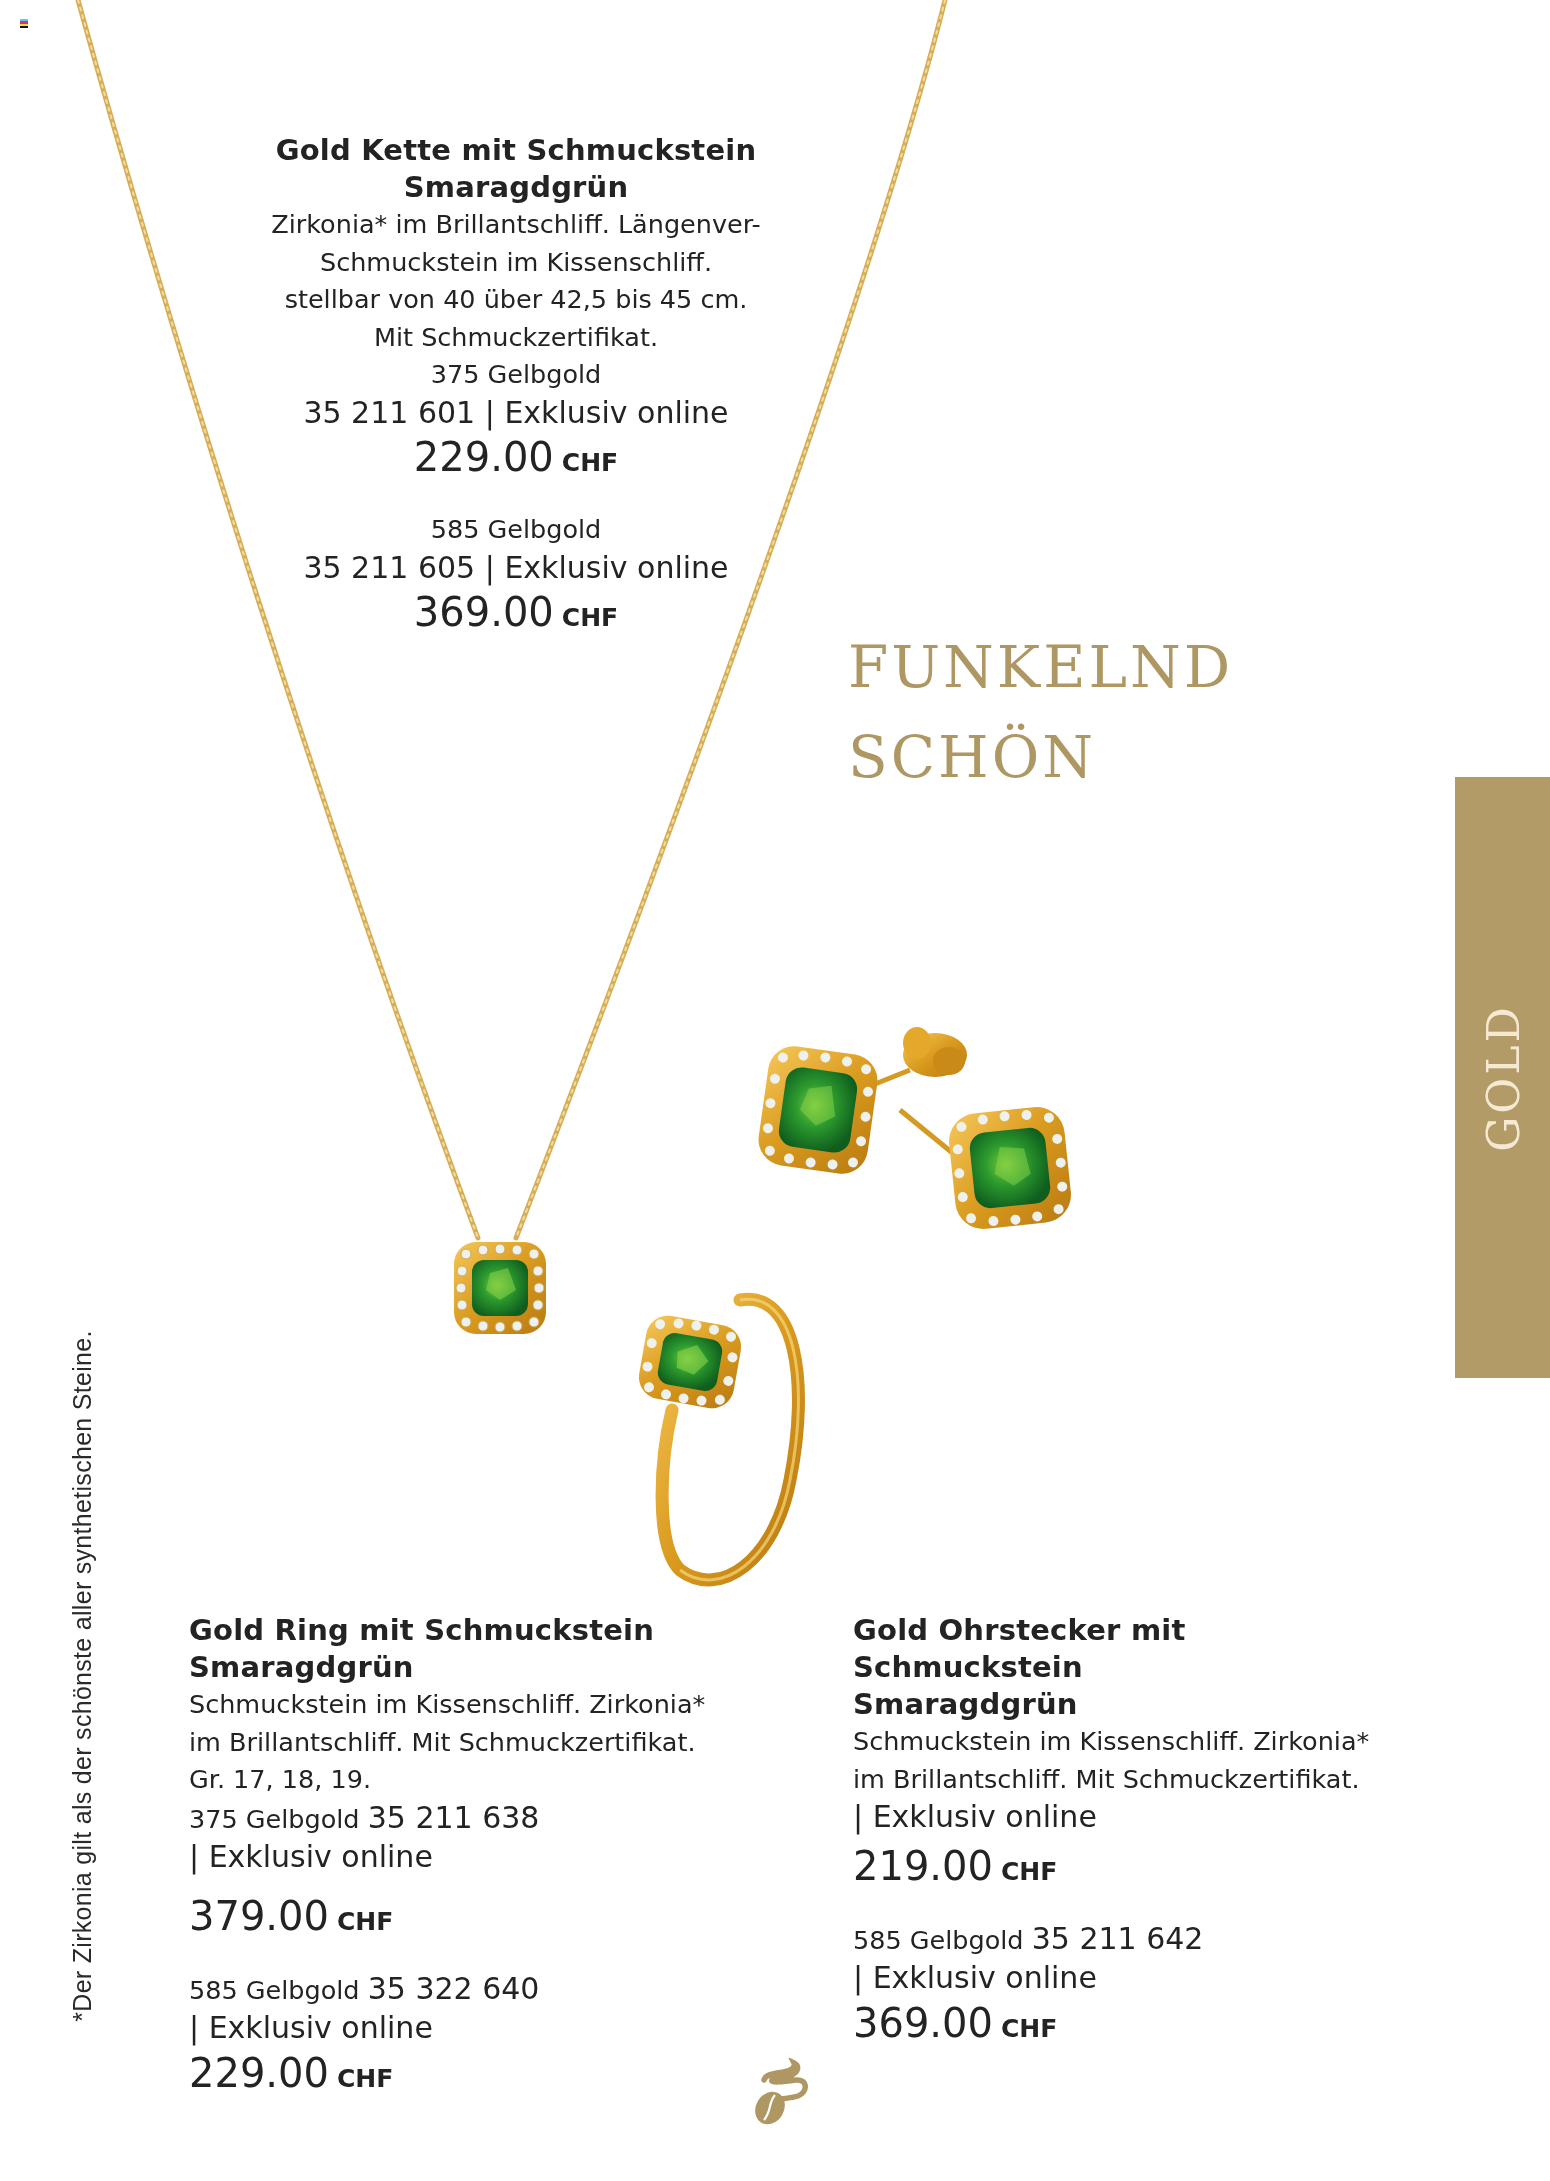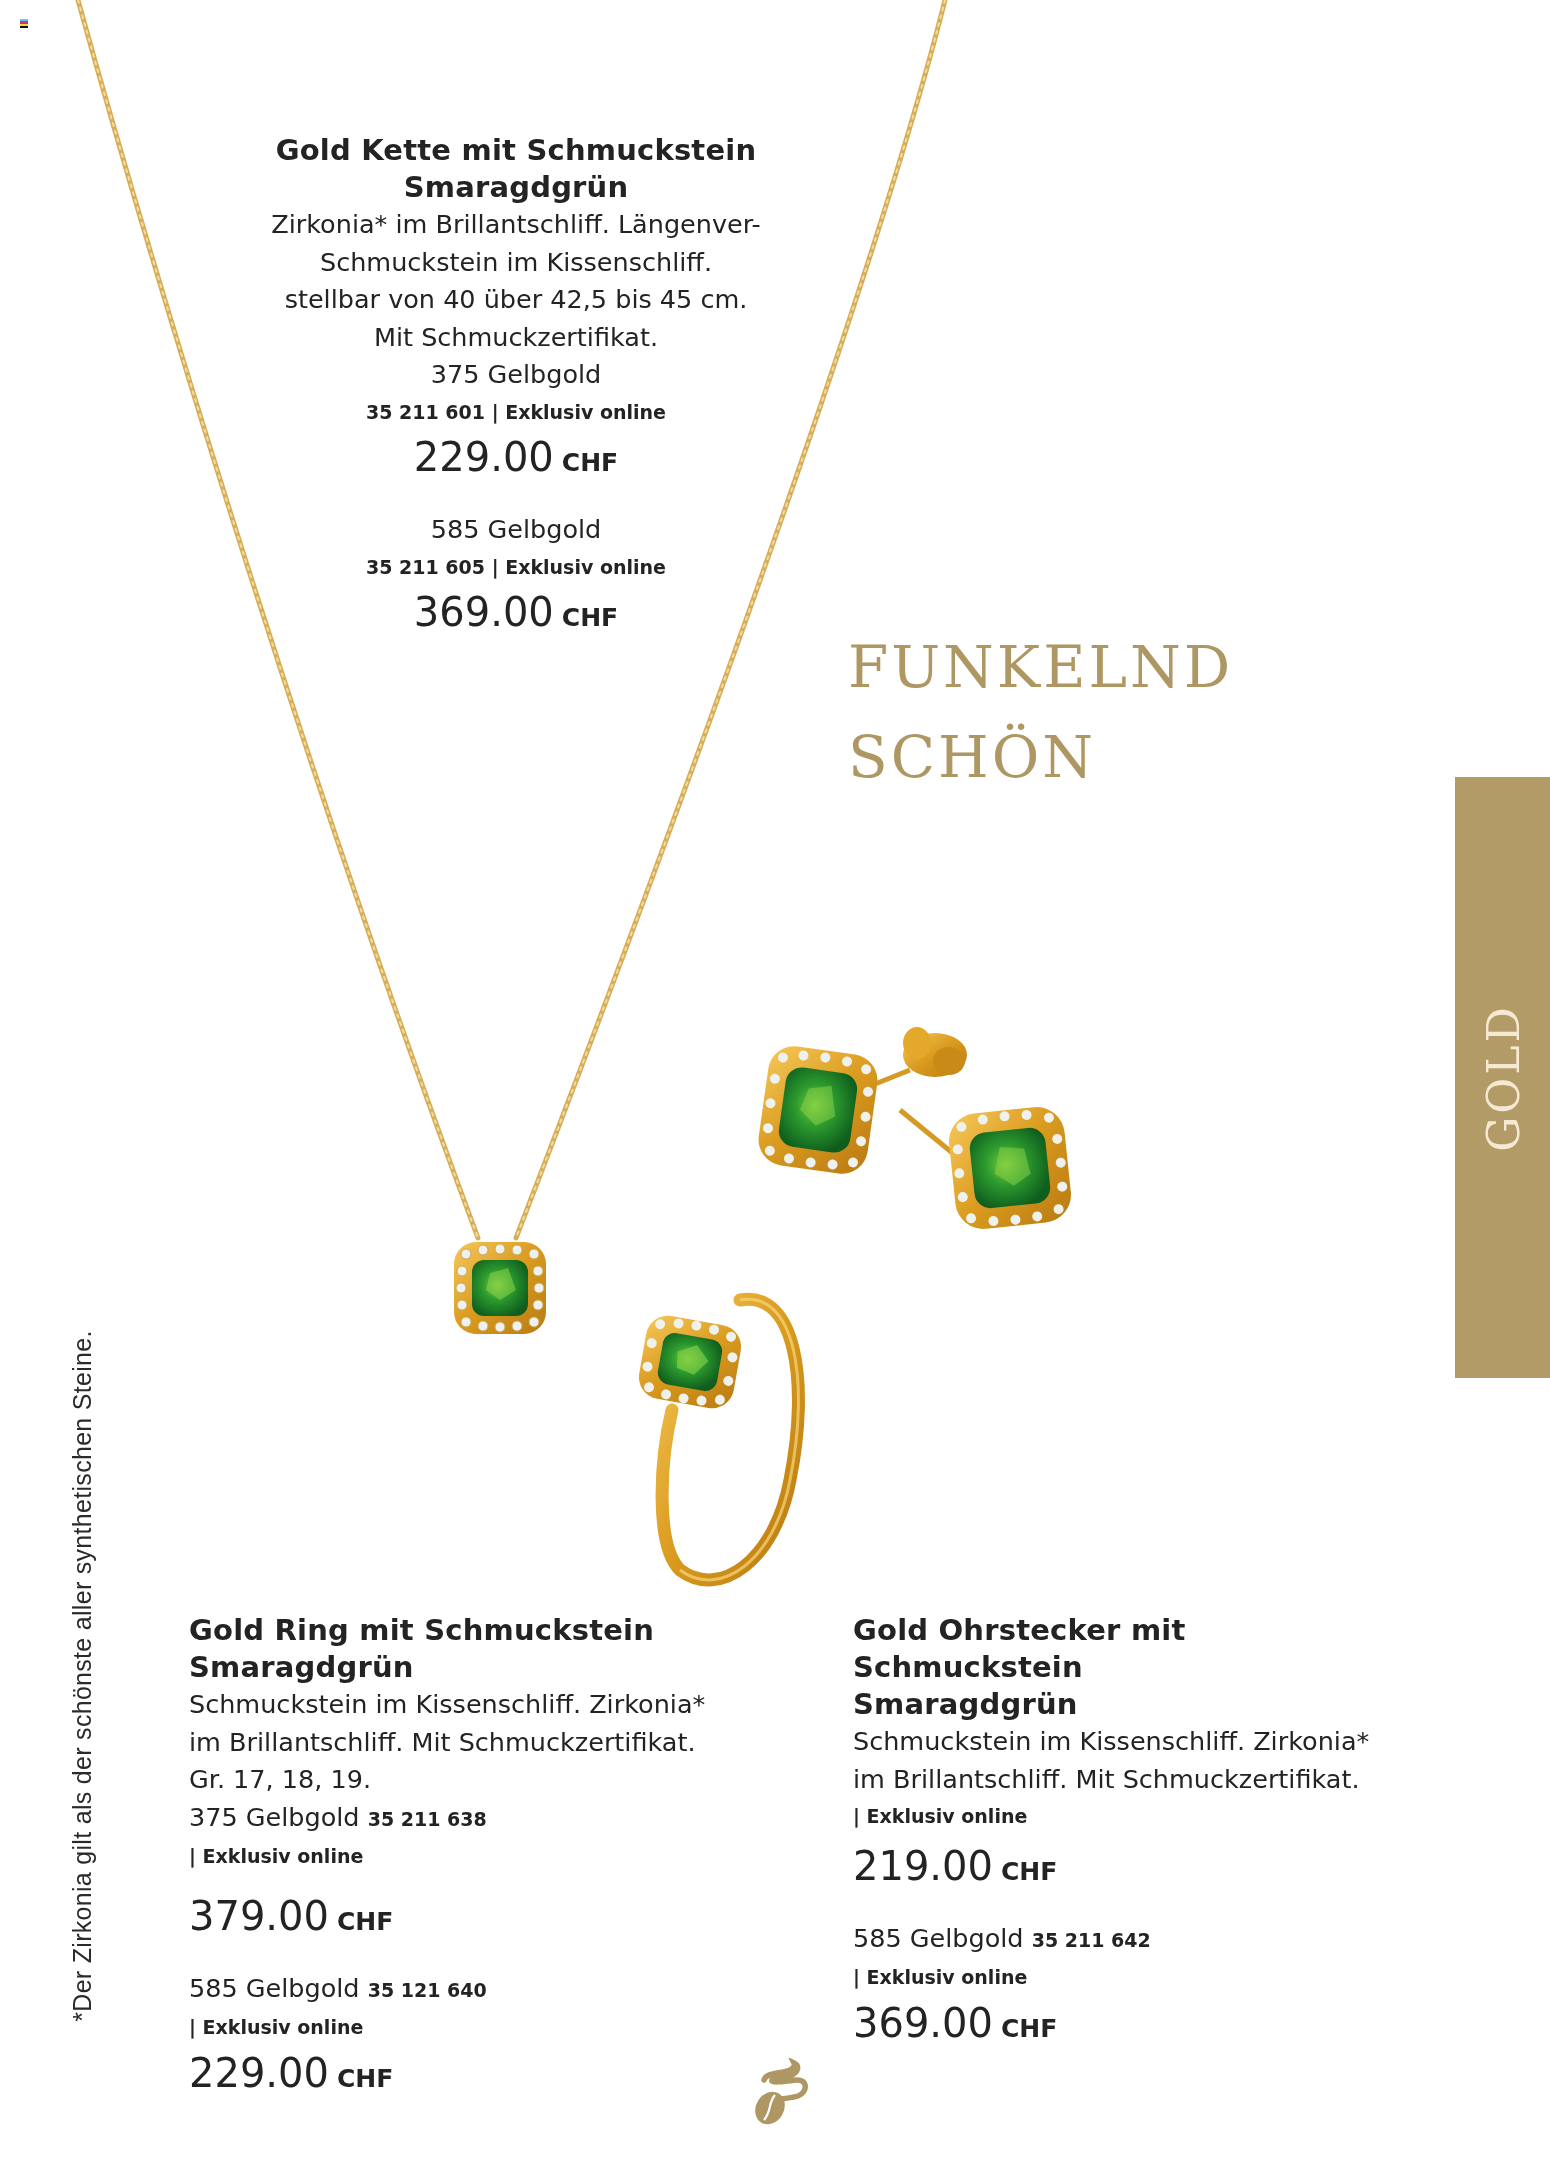--- a/index.html
+++ b/index.html
@@ -4,21 +4,21 @@
 <style>
   html,body{margin:0;padding:0;background:#fff;}
   body{width:1550px;height:2181px;position:relative;overflow:hidden;font-family:"DejaVu Sans","Liberation Sans",sans-serif;color:#232323;}
   .abs{position:absolute;}
   .cmyk{left:20px;top:19px;width:8px;height:9px;display:flex;flex-direction:column;}
   .cmyk span{flex:1;display:block;}
   .art{left:0;top:0;width:1550px;height:2181px;}
   .block-center{text-align:center;}
   .title{font-weight:bold;font-size:29px;line-height:37px;letter-spacing:0.2px;}
   .desc{font-size:25.5px;line-height:37.5px;}
-  .code{font-weight:bold;font-size:19px;line-height:37.5px;}
+  .code{font-weight:normal;font-size:30px;line-height:37.5px;}
   .price{font-size:40px;line-height:52px;}
   .price .cur{font-weight:bold;font-size:25px;margin-left:8px;}
   .gap{height:22px;}
   #necklace{left:246px;top:132px;width:540px;}
   #ring{left:189px;top:1612px;width:560px;}
   #ear{left:853px;top:1612px;width:560px;}
   .headline{left:848px;top:622px;font-family:"DejaVu Serif","Liberation Serif",serif;color:#AE9762;font-size:58px;line-height:90px;letter-spacing:3px;font-weight:normal;}
   .tab{left:1455px;top:777px;width:95px;height:601px;background:#B39B68;}
   .tab-label{position:absolute;left:50%;top:50%;transform:translate(-50%,-50%) rotate(-90deg);font-family:"DejaVu Serif","Liberation Serif",serif;color:#F5E9D2;font-size:44px;letter-spacing:3px;white-space:nowrap;}
   .footnote{left:82px;top:1676px;transform:translate(-50%,-50%) rotate(-90deg);white-space:nowrap;font-family:"Liberation Sans",sans-serif;font-size:25px;color:#2a2a2a;letter-spacing:0.3px;}
@@ -191,21 +191,21 @@
 <div class="abs" id="ring">
   <div class="title">Gold Ring mit Schmuckstein</div>
   <div class="title">Smaragdgrün</div>
   <div class="desc">Schmuckstein im Kissenschliff. Zirkonia*</div>
   <div class="desc">im Brillantschliff. Mit Schmuckzertifikat.</div>
   <div class="desc">Gr. 17, 18, 19.</div>
   <div class="desc"><span>375 Gelbgold</span> <b class="code">35 211 638</b></div>
   <div class="code">| Exklusiv online</div>
   <div class="price" style="margin-top:14px"><span>379.00</span><span class="cur">CHF</span></div>
   <div class="gap"></div>
-  <div class="desc"><span>585 Gelbgold</span> <b class="code">35 121 640</b></div>
+  <div class="desc"><span>585 Gelbgold</span> <b class="code">35 322 640</b></div>
   <div class="code">| Exklusiv online</div>
   <div class="price"><span>229.00</span><span class="cur">CHF</span></div>
 </div>
 
 <div class="abs" id="ear">
   <div class="title">Gold Ohrstecker mit Schmuckstein</div>
   <div class="title">Smaragdgrün</div>
   <div class="desc">Schmuckstein im Kissenschliff. Zirkonia*</div>
   <div class="desc">im Brillantschliff. Mit Schmuckzertifikat.</div>
   <div class="code">| Exklusiv online</div>

